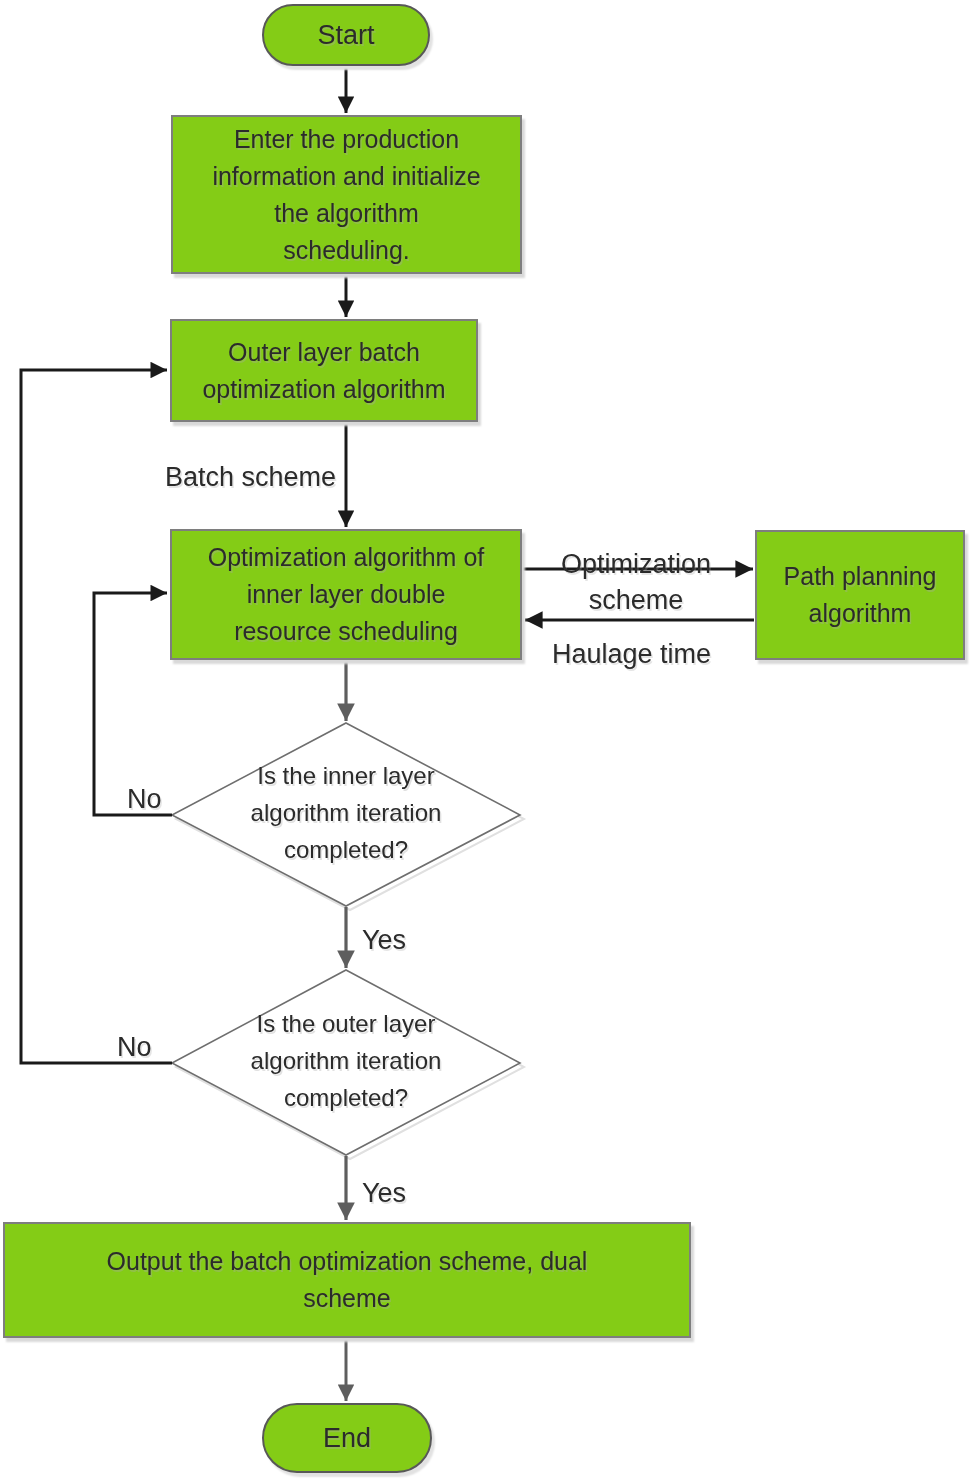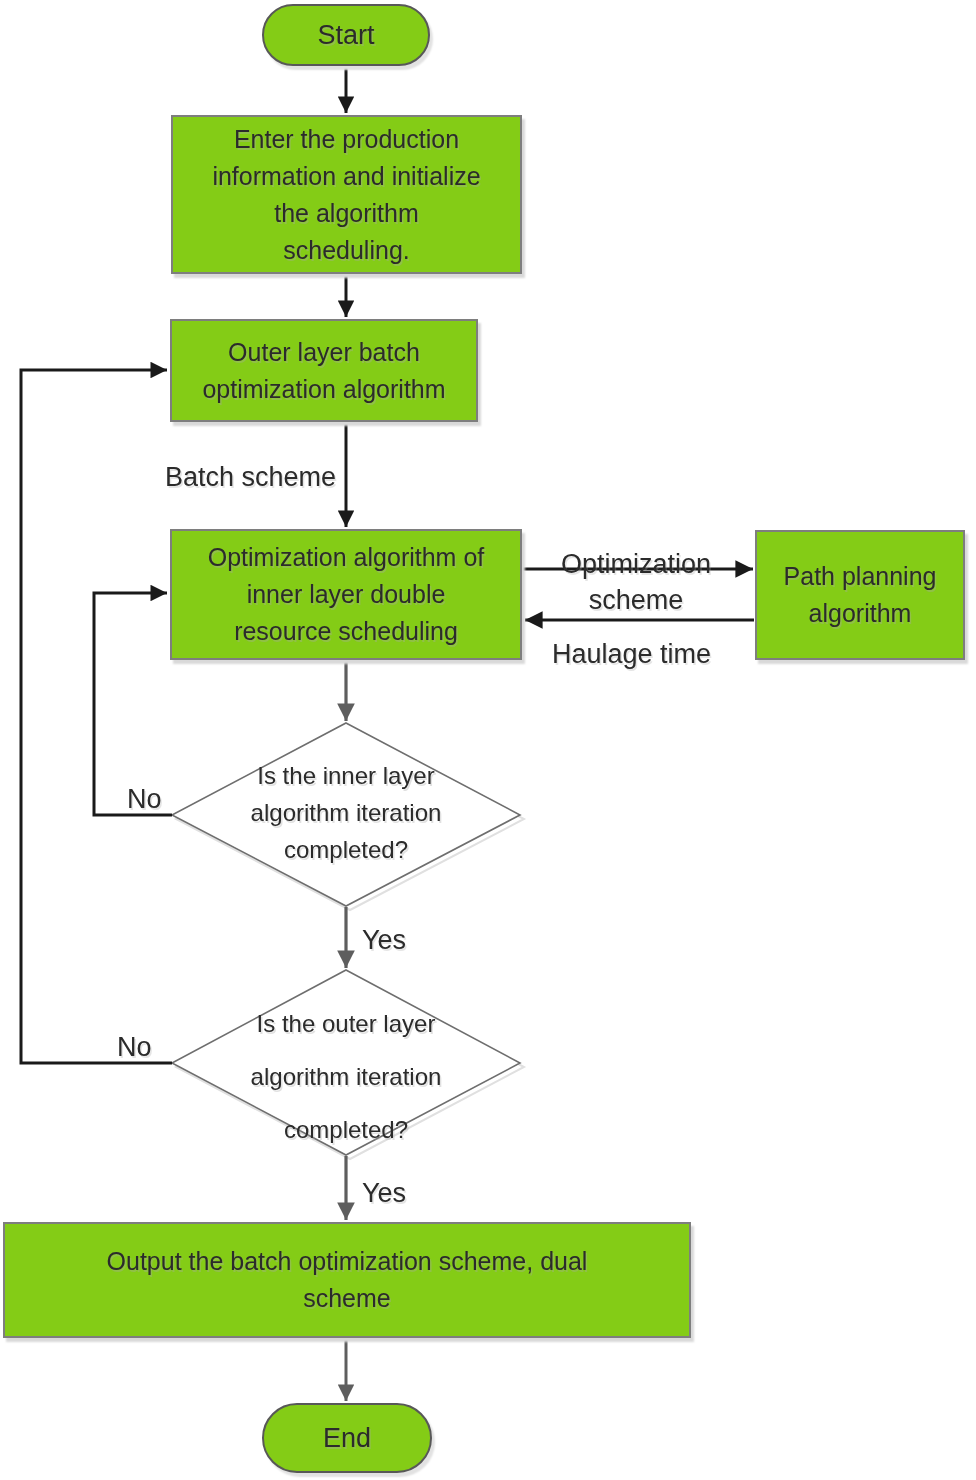--- a/index.html
+++ b/index.html
@@ -116,21 +116,21 @@
     <div>Path planning</div>
     <div>algorithm</div>
   </div>
 
   <div class="diamond-text" style="left:196px; top:757px; width:300px;">
     <div>Is the inner layer</div>
     <div>algorithm iteration</div>
     <div>completed?</div>
   </div>
 
-  <div class="diamond-text" style="left:196px; top:1005px; width:300px;gap:16px;">
+  <div class="diamond-text" style="left:196px; top:1005px; width:300px;">
     <div>Is the outer layer</div>
     <div>algorithm iteration</div>
     <div>completed?</div>
   </div>
 
   <div class="node" style="left:3px; top:1222px; width:688px; height:116px;">
     <div>Output the batch optimization scheme, dual</div>
     <div>scheme</div>
   </div>
 

